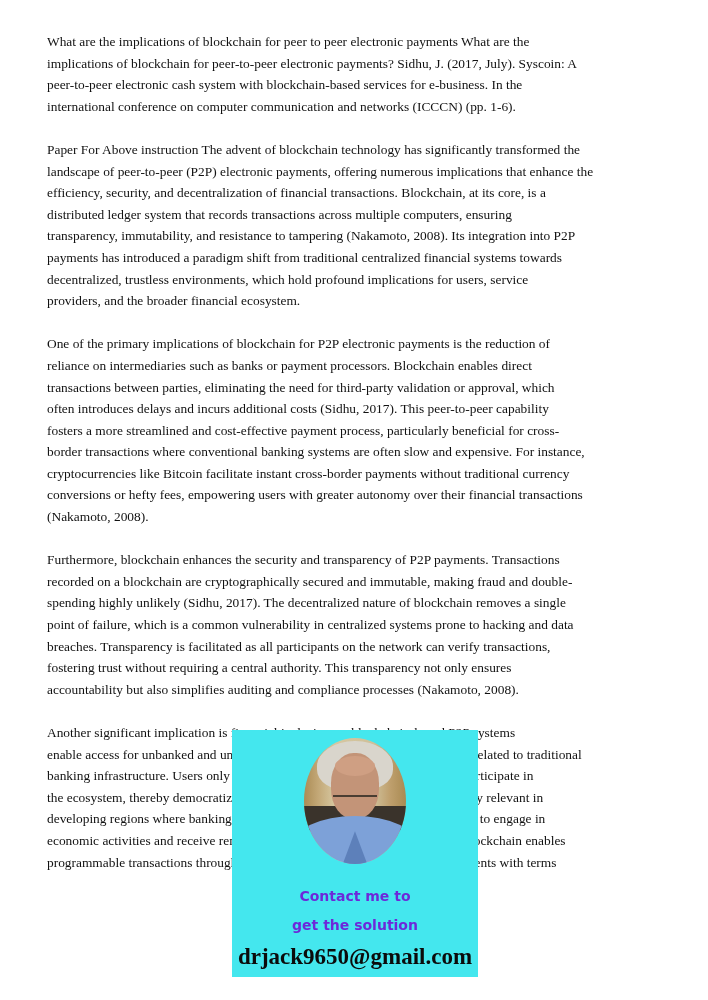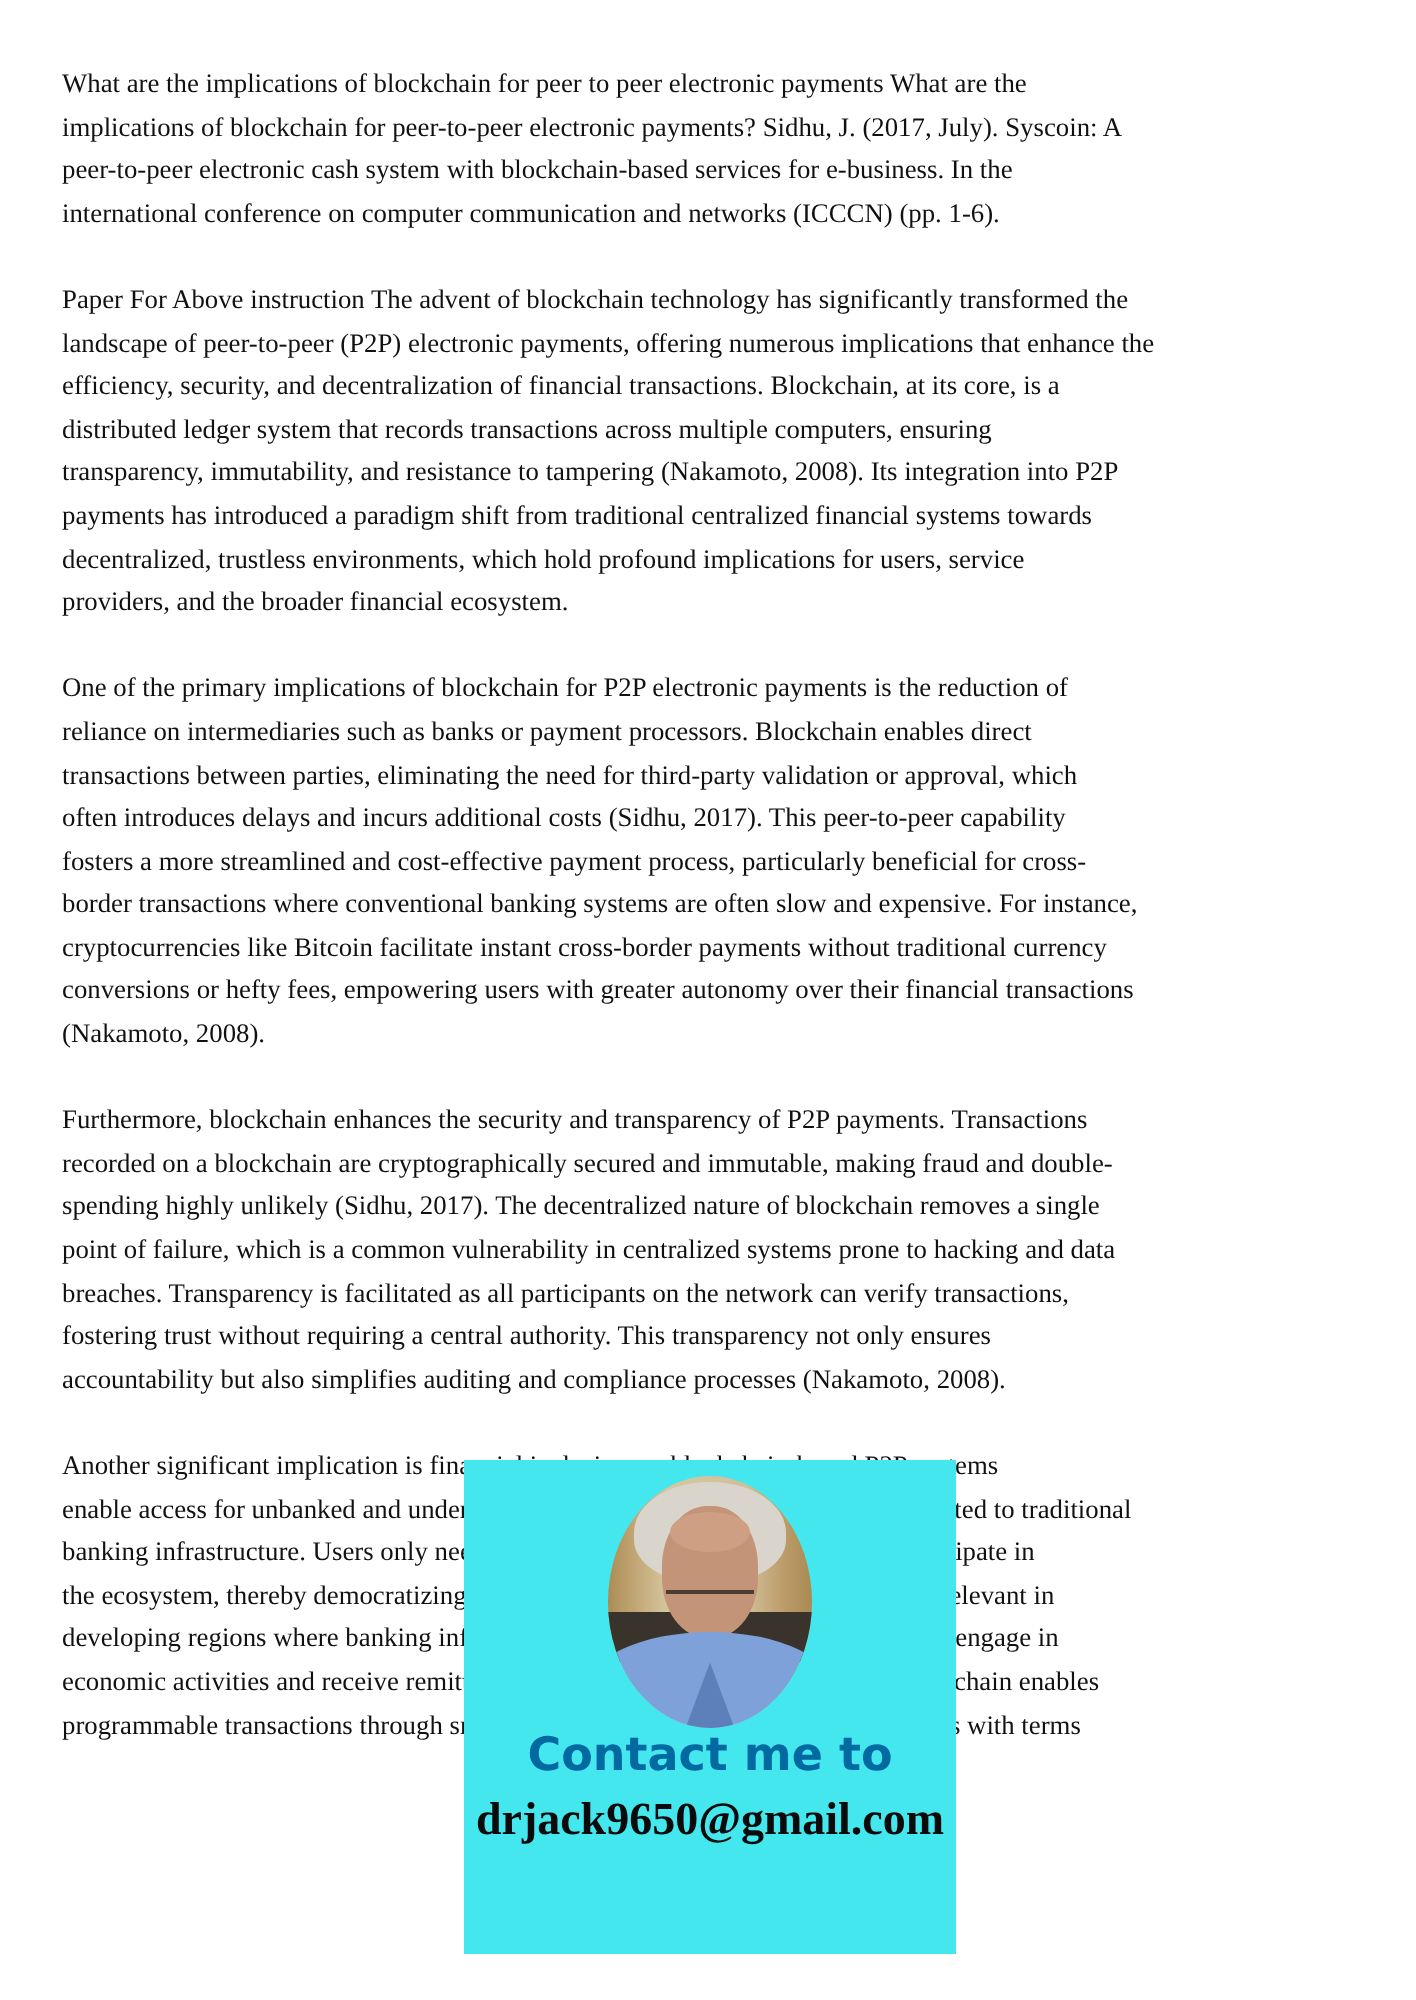--- a/index.html
+++ b/index.html
@@ -5,21 +5,21 @@
   html, body { margin: 0; padding: 0; }
   body {
     width: 708px; height: 1000px;
     background: #ffffff;
     position: relative;
     overflow: hidden;
     font-family: "Liberation Serif", serif;
   }
   .page-content {
     position: absolute;
-    left: 31px; top: 31px;
+    left: 47px; top: 31px;
     width: 618px;
   }
   .para {
     font-family: "Liberation Serif", serif;
     font-size: 13.4px;
     line-height: 21.6px;
     color: #111111;
     white-space: pre-line;
     margin: 0 0 21.6px 0;
     text-align: left;
@@ -71,24 +71,24 @@
     background: #cf9f83;
     border-radius: 50%;
   }
   .portrait .glasses {
     position: absolute; left: 28%; top: 36%; width: 44%; height: 9%;
     border-bottom: 2px solid #4a3d32;
   }
   .headline {
     font-family: "DejaVu Sans", sans-serif;
     font-weight: bold;
-    font-size: 23px;
+    font-size: 14px;
     line-height: 29px;
-    color: #0369a1;
-    margin-top: 0;
+    color: #6d28d9;
+    margin-top: 18px;
   }
   .email {
     font-family: "Liberation Serif", serif;
     font-weight: bold;
     font-size: 23px;
     line-height: 30px;
     color: #0b0b0b;
     margin-top: 2px;
   }
 </style>
@@ -138,15 +138,16 @@
     <div class="dark-band"></div>
     <div class="hair"></div>
     <div class="face"></div>
     <div class="forehead"></div>
     <div class="glasses"></div>
     <div class="shirt"></div>
     <div class="collar"></div>
   </div>
   <div class="headline">
     <div>Contact me to</div>
+    <div>get the solution</div>
   </div>
   <div class="email">drjack9650@gmail.com</div>
 </div>
 
 </body></html>

